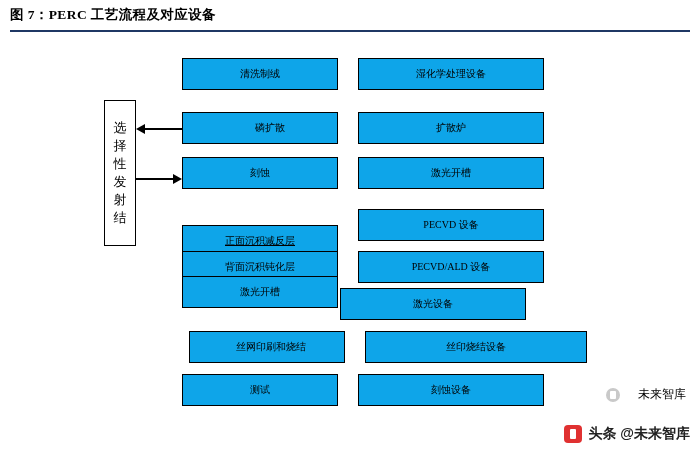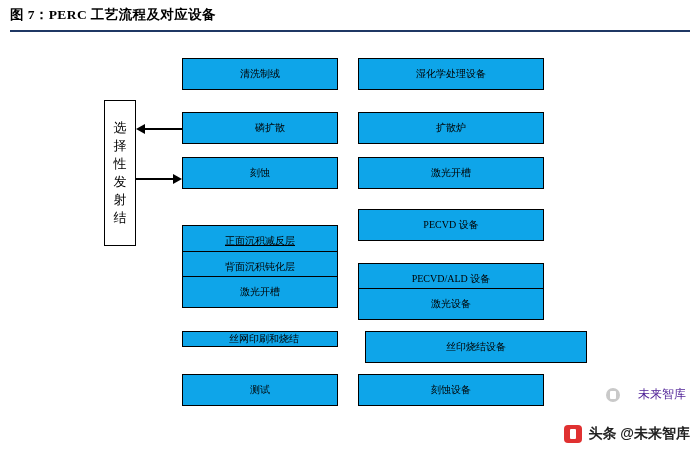--- a/index.html
+++ b/index.html
@@ -96,21 +96,21 @@
     border-left: 9px solid #000000;
   }
 
   .watermark {
     position: absolute;
     right: 14px;
     bottom: 48px;
     display: flex;
     align-items: center;
     gap: 18px;
-    color: #4c1d95;
+    color: #000000;
     font-size: 12px;
     font-family: "Liberation Sans", sans-serif;
   }
   .wm-logo {
     width: 14px;
     height: 14px;
     border-radius: 50%;
     background: #c9c9c9;
     position: relative;
   }
@@ -192,43 +192,43 @@
   </div>
   <div class="box" style="left:182px; top:225px; width:156px; height:32px;text-decoration:underline;">
     <span>正面沉积减反层</span>
   </div>
   <div class="box" style="left:182px; top:251px; width:156px; height:32px;">
     <span>背面沉积钝化层</span>
   </div>
   <div class="box" style="left:182px; top:276px; width:156px; height:32px;">
     <span>激光开槽</span>
   </div>
-  <div class="box" style="left:182px; top:331px; width:156px; height:16px;padding-left:8px;">
+  <div class="box" style="left:189px; top:331px; width:156px; height:32px;padding-left:8px;">
     <span>丝网印刷和烧结</span>
   </div>
   <div class="box" style="left:182px; top:374px; width:156px; height:32px;">
     <span>测试</span>
   </div>
 
   <div class="box" style="left:358px; top:58px; width:186px; height:32px;">
     <span>湿化学处理设备</span>
   </div>
   <div class="box" style="left:358px; top:112px; width:186px; height:32px;">
     <span>扩散炉</span>
   </div>
   <div class="box" style="left:358px; top:157px; width:186px; height:32px;">
     <span>激光开槽</span>
   </div>
   <div class="box" style="left:358px; top:209px; width:186px; height:32px;">
     <span>PECVD 设备</span>
   </div>
-  <div class="box" style="left:358px; top:251px; width:186px; height:32px;margin-top:12px;">
+  <div class="box" style="left:358px; top:251px; width:186px; height:32px;">
     <span>PECVD/ALD 设备</span>
   </div>
-  <div class="box" style="left:358px; top:288px; width:186px; height:32px;">
+  <div class="box" style="left:340px; top:288px; width:186px; height:32px;">
     <span>激光设备</span>
   </div>
   <div class="box" style="left:341px; top:331px; width:222px; height:32px;margin-left:24px;">
     <span>丝印烧结设备</span>
   </div>
   <div class="box" style="left:358px; top:374px; width:186px; height:32px;">
     <span>刻蚀设备</span>
   </div>
 
   <div class="watermark">

